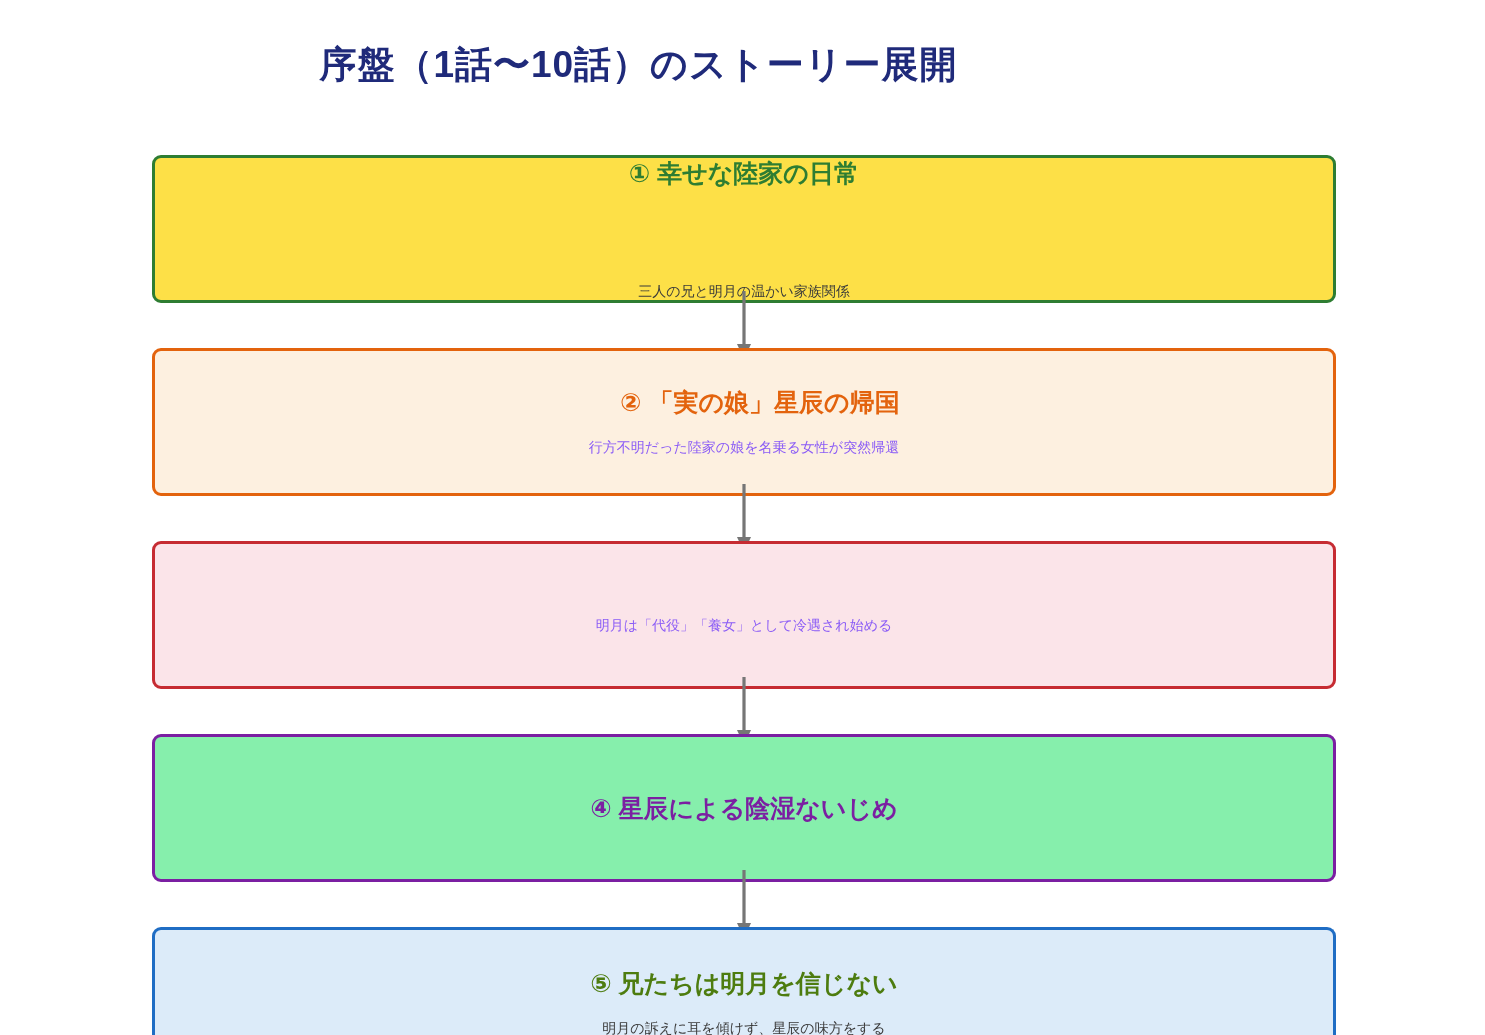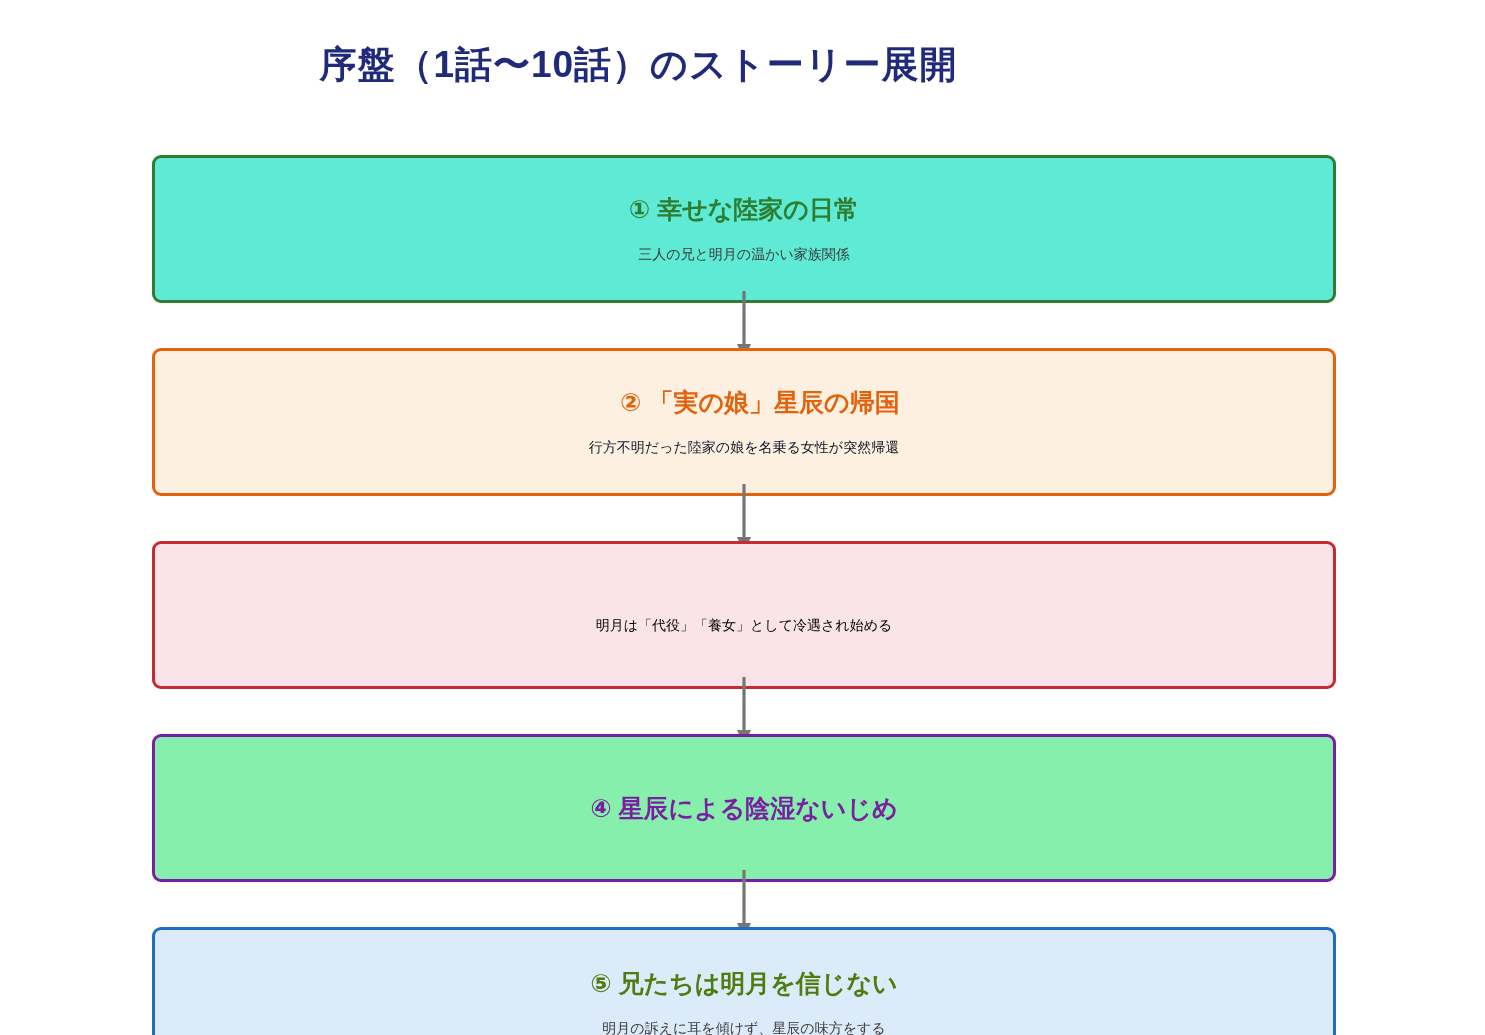--- a/index.html
+++ b/index.html
@@ -104,46 +104,46 @@
 </style>
 </head>
 <body style="background: rgb(255, 255, 255);">
 
 <div id="page">
 
   <h1 class="page-title" style="color: rgb(31, 42, 122);">序盤（1話〜10話）のストーリー展開</h1>
 
   <div class="flow" id="flow-container">
       <div class="flow-node">
-        <div class="node-box" style="border-color: rgb(46, 125, 50); background: #5eead4;">
+        <div class="node-box" style="border-color: rgb(46, 125, 50); background: #fde047; justify-content: space-between;">
           <div class="node-title" style="color: rgb(46, 125, 50);">① 幸せな陸家の日常</div>
           <div class="node-subtitle" style="color: rgb(58, 58, 58);">三人の兄と明月の温かい家族関係</div>
         </div>
       </div>
       <div class="connector">
         <svg width="20" height="70" viewBox="0 0 20 70">
           <line x1="10" y1="0" x2="10" y2="56" stroke="#767676" stroke-width="3.2"></line>
           <polygon points="10,68 3,53 17,53" fill="#767676"></polygon>
         </svg>
       </div>
       <div class="flow-node">
         <div class="node-box" style="border-color: rgb(227, 99, 13); background: rgb(253, 240, 224);">
           <div class="node-title" style="color: rgb(227, 99, 13); margin-left: 32px;">② 「実の娘」星辰の帰国</div>
-          <div class="node-subtitle" style="color: #0f172a;">行方不明だった陸家の娘を名乗る女性が突然帰還</div>
+          <div class="node-subtitle" style="color: #8b5cf6;">行方不明だった陸家の娘を名乗る女性が突然帰還</div>
         </div>
       </div>
       <div class="connector">
         <svg width="20" height="70" viewBox="0 0 20 70">
           <line x1="10" y1="0" x2="10" y2="56" stroke="#767676" stroke-width="3.2"></line>
           <polygon points="10,68 3,53 17,53" fill="#767676"></polygon>
         </svg>
       </div>
       <div class="flow-node">
         <div class="node-box" style="border-color: rgb(198, 43, 50); background: rgb(251, 228, 233);">
-          <div class="node-subtitle" style="color: #000000;">明月は「代役」「養女」として冷遇され始める</div>
+          <div class="node-subtitle" style="color: #8b5cf6;">明月は「代役」「養女」として冷遇され始める</div>
         </div>
       </div>
       <div class="connector">
         <svg width="20" height="70" viewBox="0 0 20 70">
           <line x1="10" y1="0" x2="10" y2="56" stroke="#767676" stroke-width="3.2"></line>
           <polygon points="10,68 3,53 17,53" fill="#767676"></polygon>
         </svg>
       </div>
       <div class="flow-node">
         <div class="node-box" style="border-color: rgb(123, 31, 162); background: #86efac;">

